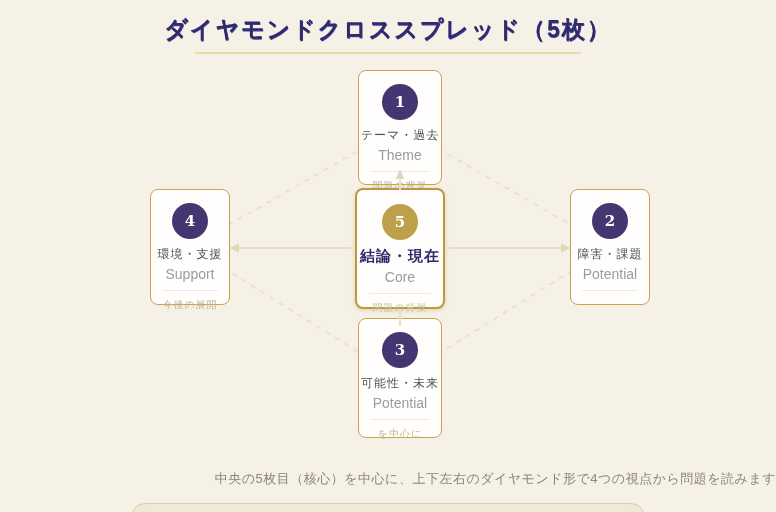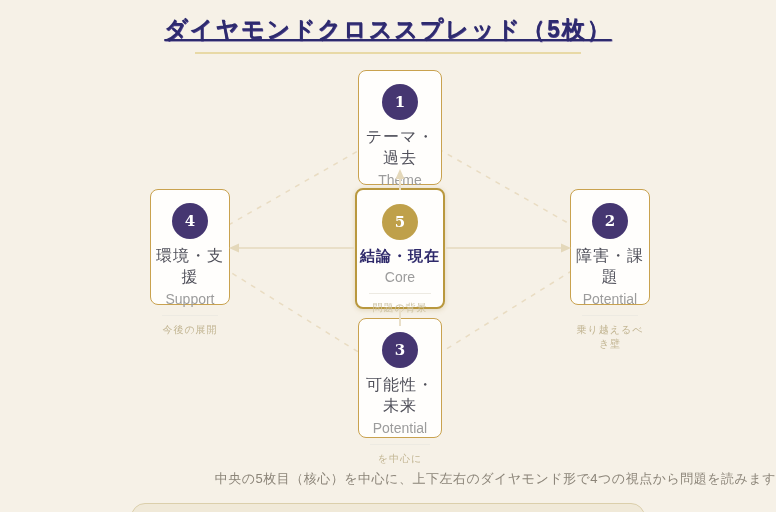--- a/index.html
+++ b/index.html
@@ -13,21 +13,20 @@
 
   
   .header { position:absolute; top:14px; left:0; width:100%; text-align:center; z-index:1; }
   .page-title {
     margin:0;
     font-size:23px;
     font-weight:bold;
     letter-spacing:2px;
     color:#2d2a6e;
     text-shadow:0.5px 0.5px 0 #4a3f8a;
-    text-decoration:underline;
   }
   .title-underline {
     width:386px; height:2px;
     margin:7px auto 0;
     background:#e8d9a6;
   }
 
   
   .svg-layer { position:absolute; left:0; top:0; z-index:0; pointer-events:none; }
   .svg-overlay { position:absolute; left:0; top:0; z-index:3; pointer-events:none; }
@@ -58,21 +57,21 @@
     margin:13px auto 7px;
     background:#453671;
     color:#ffffff;
     font-family:"DejaVu Serif","Liberation Serif",serif;
     font-weight:bold;
     font-size:15px;
     line-height:36px;
   }
   .card-center .num-circle { background:#bfa04a; margin-top:14px; }
 
-  .card-title { font-size:16px; color:#50505a; letter-spacing:1px; }
+  .card-title { font-size:12px; color:#50505a; letter-spacing:1px; }
   .card-center .card-title { color:#2f2a6b; font-weight:bold; font-size:15px; }
   .card-sub   { font-size:14px; color:#9c9c9c; margin-top:3px; }
   .card-divider { width:72%; margin:8px auto 7px; border:0; border-top:1px solid #edeae2; }
   .card-meaning { font-size:10px; color:#c2b592; letter-spacing:1px; }
   .card-center .card-meaning { color:#cdc3a3; }
 
   
   .spread-description {
     position:absolute;
     top:470px; left:0; width:100%;
@@ -113,21 +112,20 @@
     <div class="card-sub">Theme</div>
     <hr class="card-divider">
     <div class="card-meaning">問題の背景</div>
   </div>
 
   <div class="card card-right">
     <div class="num-circle">2</div>
     <div class="card-title">障害・課題</div>
     <div class="card-sub">Potential</div>
     <hr class="card-divider">
-    <div class="card-meaning">乗り越えるべき壁</div>
   </div>
 
   <div class="card card-bottom">
     <div class="num-circle">3</div>
     <div class="card-title">可能性・未来</div>
     <div class="card-sub">Potential</div>
     <hr class="card-divider">
     <div class="card-meaning">を中心に</div>
   </div>
 

